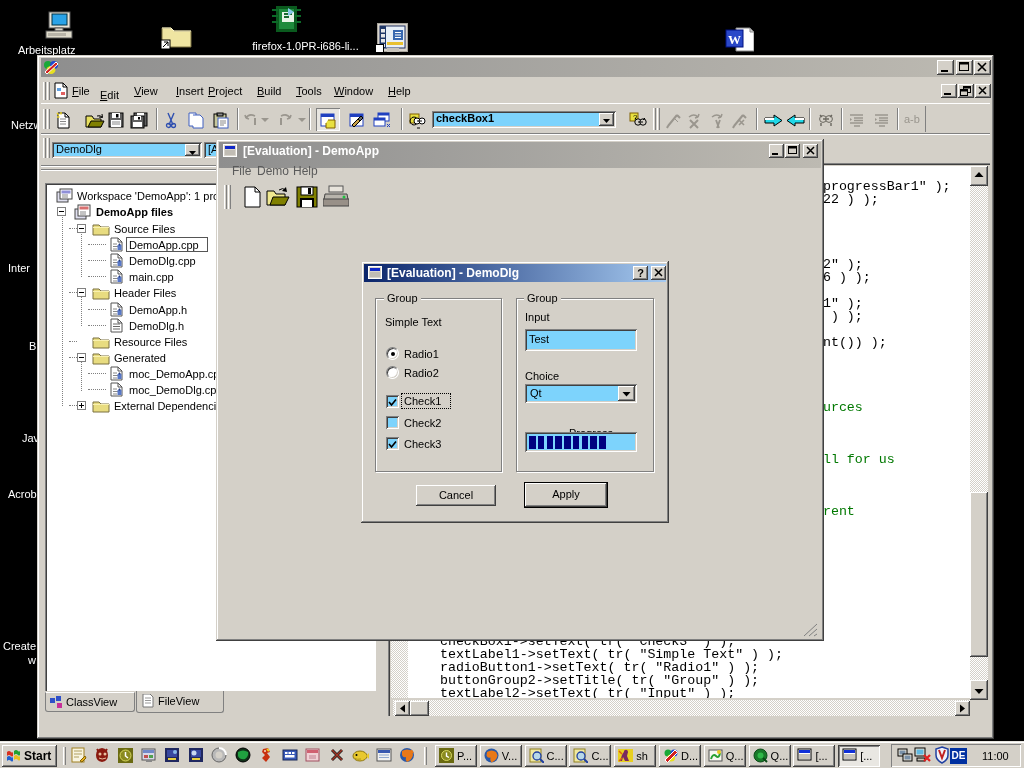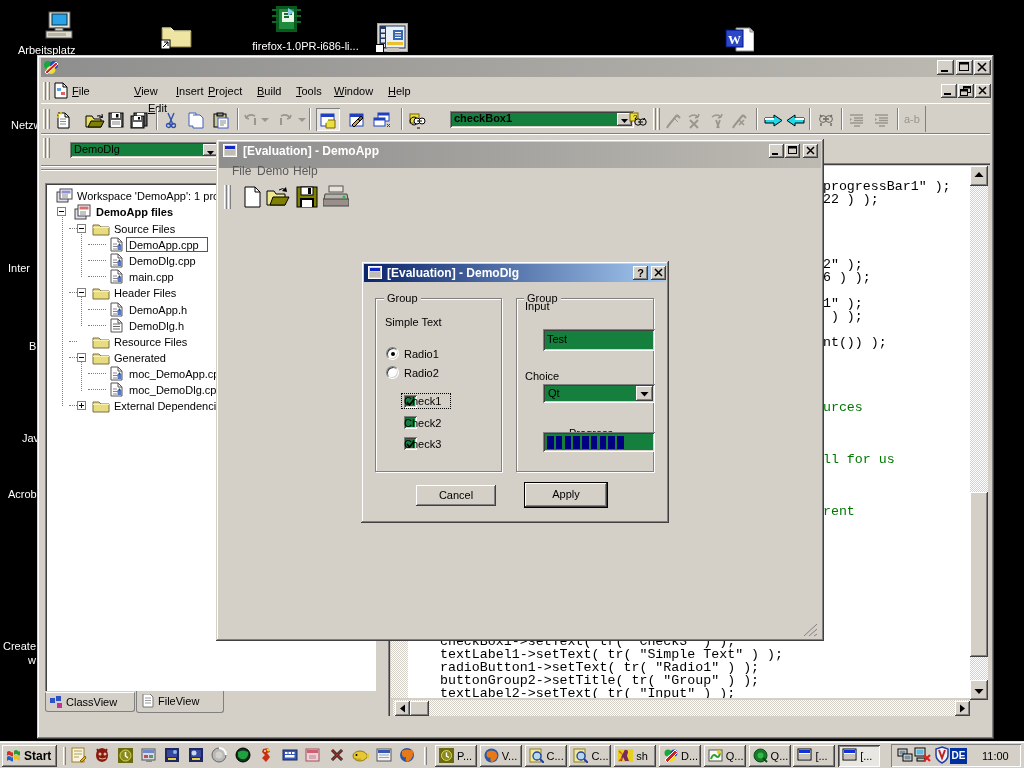--- a/index.html
+++ b/index.html
@@ -1,21 +1,21 @@
 <!DOCTYPE html>
 <html><head><meta charset="utf-8">
 <style>
 *{margin:0;padding:0;box-sizing:border-box;-webkit-font-smoothing:antialiased;}
 html,body{width:1024px;height:768px;overflow:hidden;background:#000;font-family:"Liberation Sans",sans-serif;}
 #scr{position:absolute;left:0;top:0;width:1024px;height:768px;overflow:hidden;}
 .ab{position:absolute;}
 .g{background:#d4d0c8;}
 .winframe{background:#d4d0c8;box-shadow:inset -1px -1px 0 #404040,inset 1px 1px 0 #d4d0c8,inset -2px -2px 0 #808080,inset 2px 2px 0 #fff;}
 .btn{background:#d4d0c8;box-shadow:inset -1px -1px 0 #404040,inset 1px 1px 0 #fff,inset -2px -2px 0 #808080;}
-.sunk{background:#15803d;box-shadow:inset 1px 1px 0 #808080,inset -1px -1px 0 #fff,inset 2px 2px 0 #404040,inset -2px -2px 0 #d4d0c8;margin-left:18px;}
+.sunk{background:#7dd3fc;box-shadow:inset 1px 1px 0 #808080,inset -1px -1px 0 #fff,inset 2px 2px 0 #404040,inset -2px -2px 0 #d4d0c8;}
 .dith{background-color:#fff;background-image:linear-gradient(45deg,#d4d0c8 25%,transparent 25%,transparent 75%,#d4d0c8 75%),linear-gradient(45deg,#d4d0c8 25%,transparent 25%,transparent 75%,#d4d0c8 75%);background-size:2px 2px;background-position:0 0,1px 1px;}
 .t11{font-size:11px;line-height:13px;color:#000;white-space:nowrap;}
 .wlabel{color:#fff;font-size:11px;white-space:nowrap;}
 .grip{width:3px;background:#d4d0c8;border-left:1px solid #fff;border-right:1px solid #808080;}
 .u{text-decoration:underline;}
 .titletxt{font-weight:bold;color:#fff;font-size:12px;white-space:nowrap;}
 pre{font-family:"Liberation Mono",monospace;}
 </style></head>
 <body>
 <div id="scr">
@@ -110,21 +110,21 @@
  <div class="ab" style="left:4px;top:24px;width:949px;height:24px;">
   <div class="ab grip" style="left:2px;top:3px;height:18px;"></div>
   <div class="ab grip" style="left:6px;top:3px;height:18px;"></div>
   <svg class="ab" style="left:13px;top:3px;" width="14" height="17" viewBox="0 0 14 17">
    <path d="M1 1 L9 1 L13 5 L13 16 L1 16 Z" fill="#fff" stroke="#000"></path>
    <path d="M9 1 L9 5 L13 5" fill="none" stroke="#000"></path>
    <rect x="3" y="6" width="4" height="3" fill="#60a0e0"></rect>
           <rect x="7" y="10" width="4" height="3" fill="#e06060"></rect>
   </svg>
   <div class="ab t11" style="left:31px;top:6px;"><span class="u">F</span>ile</div>
-        <div class="ab t11" style="left:59px;top:23px;margin-left:48px;"><span class="u">E</span>dit</div>
+        <div class="ab t11" style="left:59px;top:10px;"><span class="u">E</span>dit</div>
         <div class="ab t11" style="left:93px;top:6px;"><span class="u">V</span>iew</div>
         <div class="ab t11" style="left:127px;top:6px;margin-left:8px;"><span class="u">I</span>nsert</div>
         <div class="ab t11" style="left:167px;top:6px;"><span class="u">P</span>roject</div>
         <div class="ab t11" style="left:216px;top:6px;"><span class="u">B</span>uild</div>
         <div class="ab t11" style="left:255px;top:6px;"><span class="u">T</span>ools</div>
         <div class="ab t11" style="left:293px;top:6px;"><span class="u">W</span>indow</div>
         <div class="ab t11" style="left:347px;top:6px;"><span class="u">H</span>elp</div>
   <div class="ab btn" style="left:900px;top:5px;width:16px;height:14px;"><svg width="16" height="14">
             <rect x="3" y="9" width="7" height="2" fill="#000"></rect>
           </svg></div>
@@ -620,21 +620,21 @@
  <div class="ab t11" style="left:43px;top:134px;">Check1</div>
  <div class="ab sunk" style="left:25px;top:155px;width:13px;height:13px;"></div>
  <div class="ab t11" style="left:43px;top:156px;">Check2</div>
  <div class="ab sunk" style="left:25px;top:176px;width:13px;height:13px;"><svg width="13" height="13">
           <path d="M3 6 L5.5 9 L10 3.5" fill="none" stroke="#000" stroke-width="1.6"></path>
         </svg></div>
  <div class="ab t11" style="left:43px;top:177px;">Check3</div>
 
  <div class="ab" style="left:155px;top:37px;width:138px;height:174px;border:1px solid #808080;box-shadow:inset 1px 1px 0 #fff,1px 1px 0 #fff;"></div>
  <div class="ab t11 g" style="left:163px;top:31px;padding:0 3px;">Group</div>
- <div class="ab t11" style="left:164px;top:39px;">Input</div>
+ <div class="ab t11" style="left:164px;top:50px;">Input</div>
  <div class="ab sunk" style="left:164px;top:68px;width:112px;height:22px;">
         <div class="ab t11" style="left:4px;top:4px;">Test</div>
       </div>
  <div class="ab t11" style="left:164px;top:109px;text-align:right;">Choice</div>
  <div class="ab sunk" style="left:164px;top:123px;width:112px;height:19px;">
    <div class="ab t11" style="left:5px;top:3px;">Qt</div>
    <div class="ab btn" style="left:93px;top:2px;width:17px;height:15px;"><svg width="17" height="15">
             <path d="M4.5 6 l4 4.5 4-4.5z" fill="#000"></path>
           </svg></div>
  </div>

